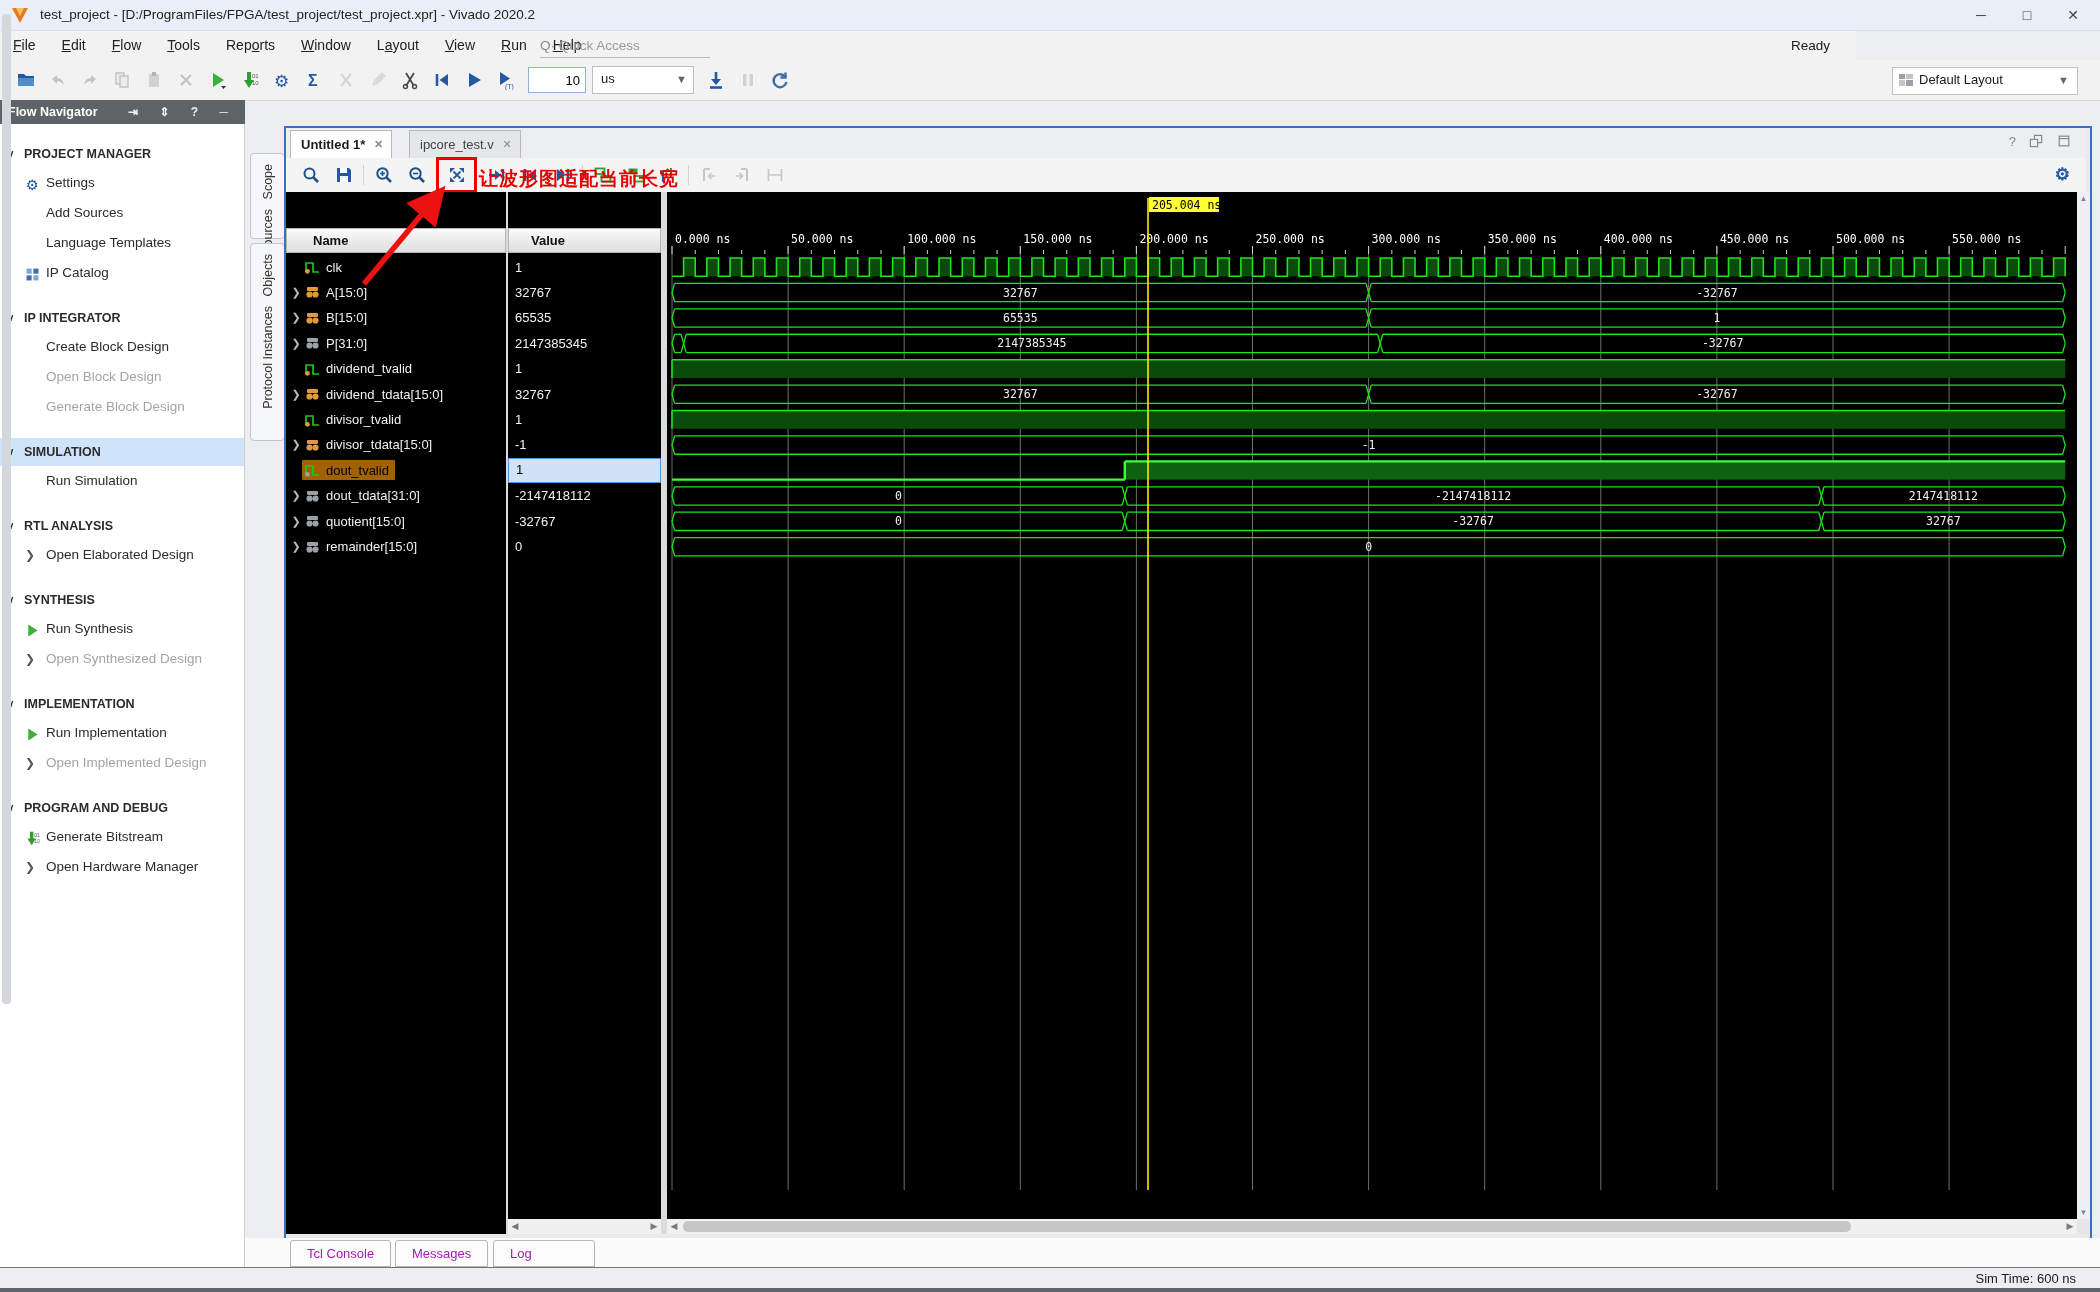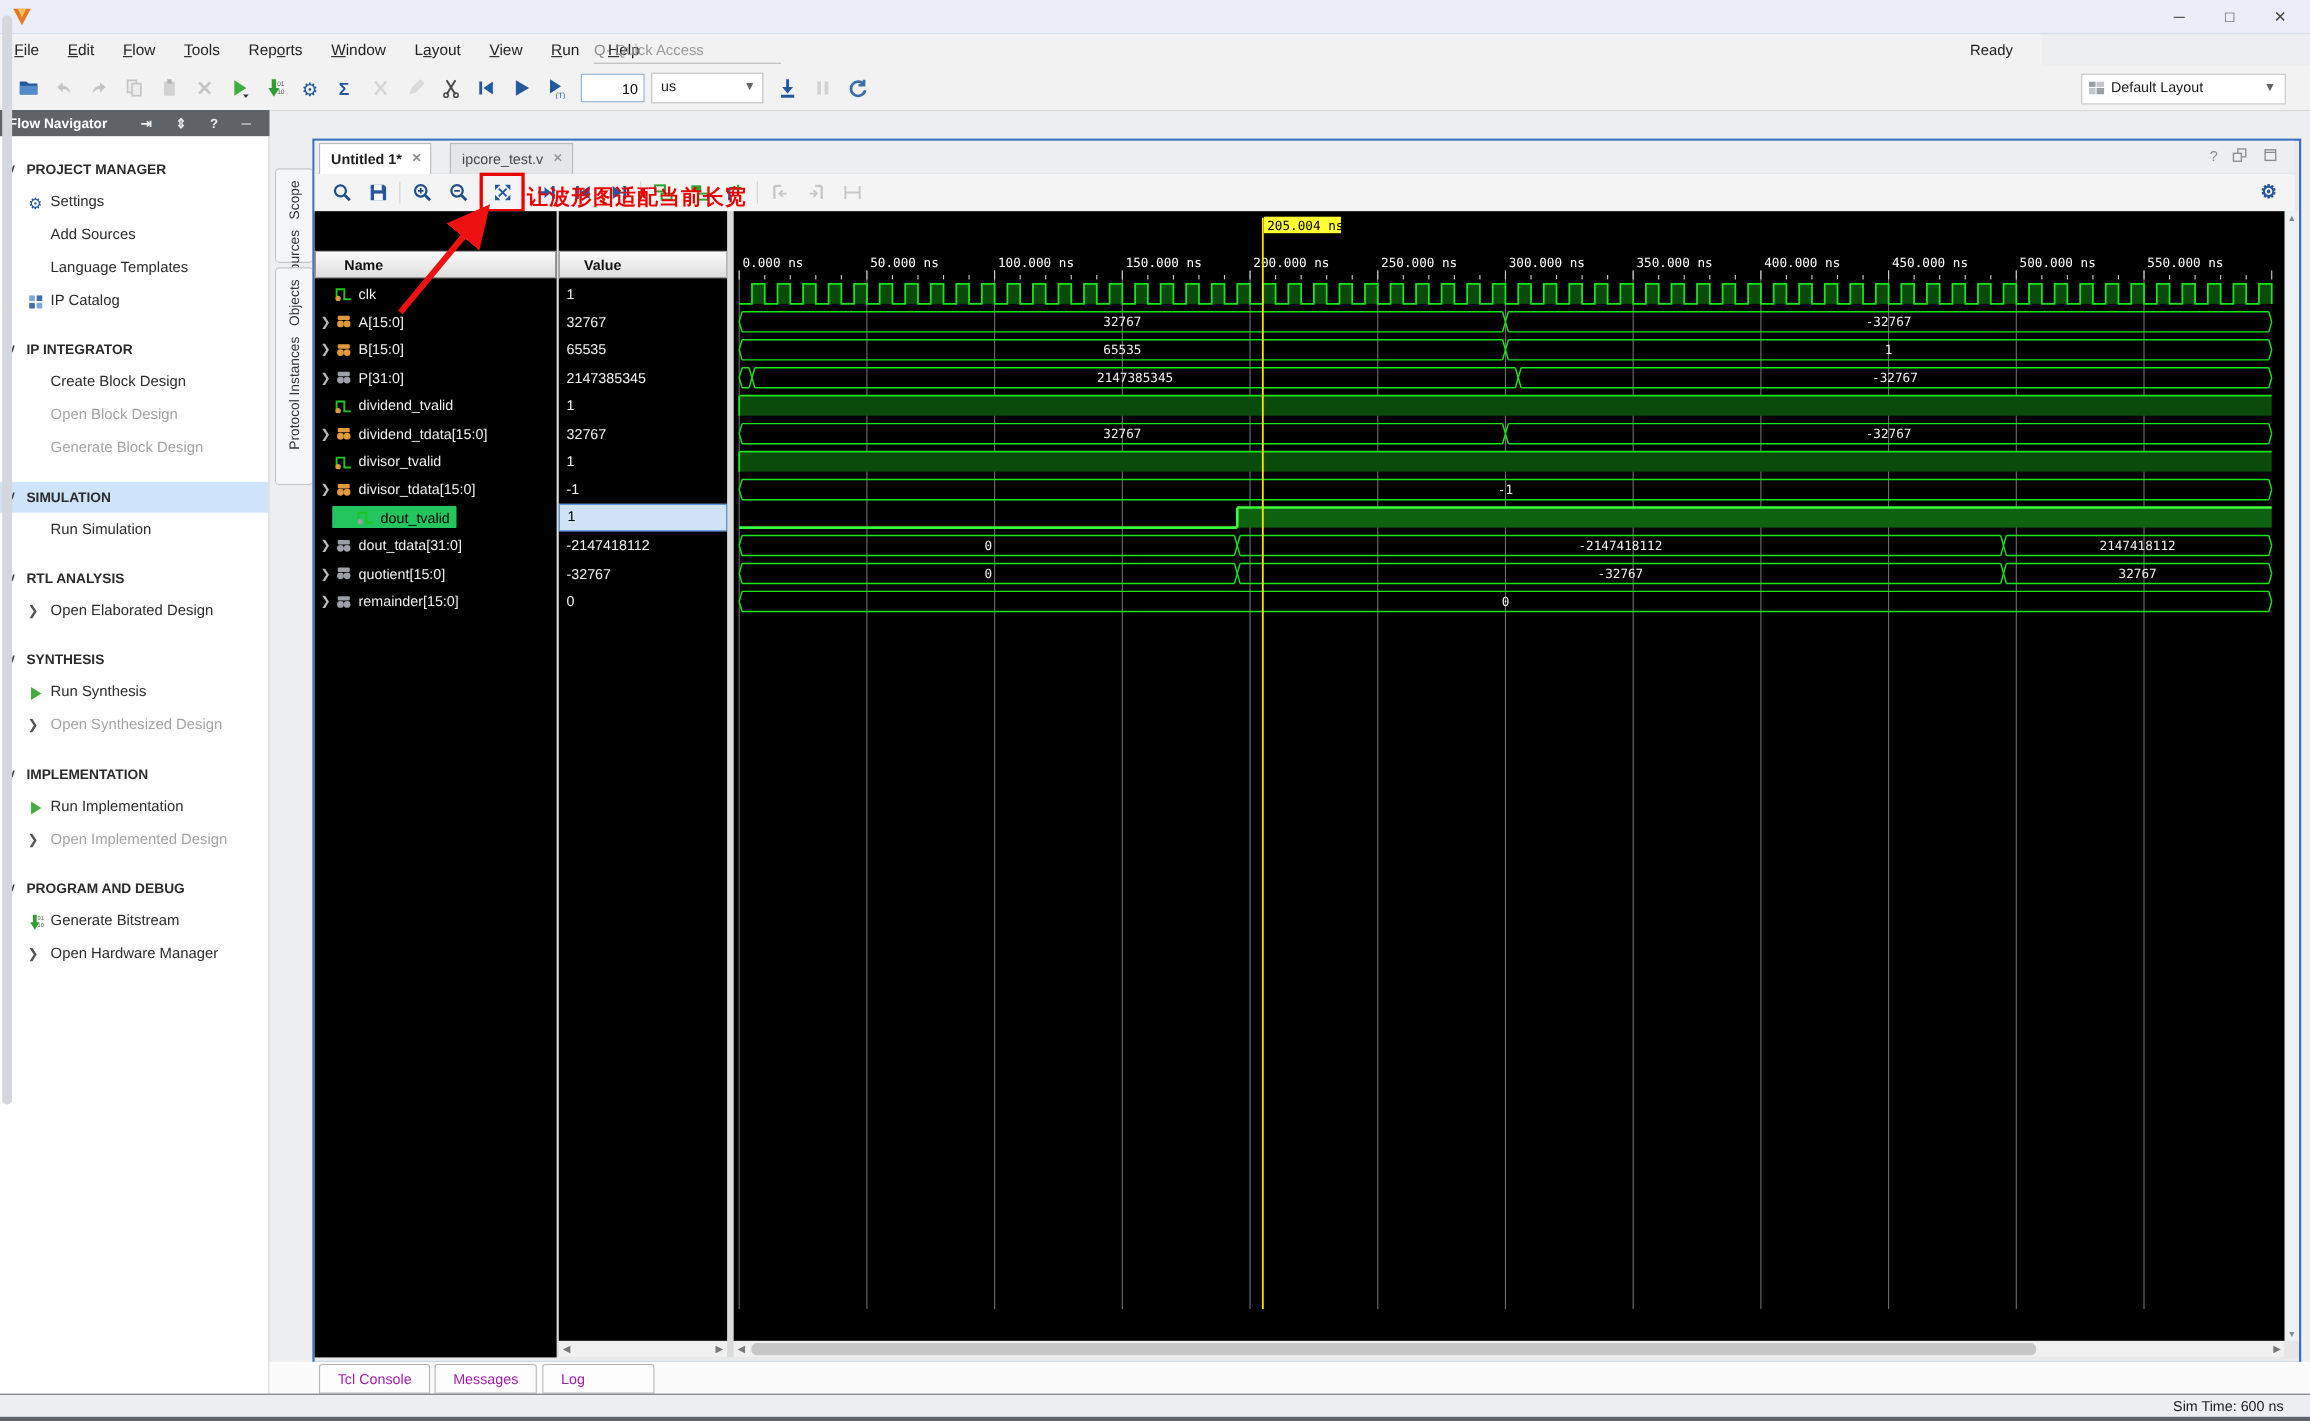--- a/index.html
+++ b/index.html
@@ -68,21 +68,21 @@
   #name-col{left:286px;top:192px;width:220px;height:1042px;background:#000;}
   #value-col{left:508px;top:192px;width:153px;height:1027px;background:#000;}
   .col-header{position:absolute;left:0;top:36px;height:25px;width:100%;box-sizing:border-box;
               background:linear-gradient(#fafafa,#dedede);border:1px solid #b5b5b5;
               font-size:13px;font-weight:bold;color:#111;line-height:23px;padding-left:26px;}
   .sig-row{position:absolute;left:0;width:100%;height:25px;color:#f0f0f0;font-size:13px;display:flex;align-items:center;}
   .sig-row .chev{width:12px;margin-left:4px;color:#b9b9b9;font-size:11px;text-align:center;}
   .sig-row .noc{width:12px;margin-left:4px;}
   .sig-row .sico{width:17px;height:16px;margin:0 5px 0 2px;flex:0 0 auto;}
   .sig-name-pill{padding:2px 6px 2px 0;display:flex;align-items:center;}
-  .sig-row.selected .sig-name-pill{background:#22c55e;color:#000;border-radius:1px;padding-left:20px;}
+  .sig-row.selected .sig-name-pill{background:#a16207;color:#000;border-radius:1px;}
   .sig-row.selected{color:#000;}
   .val-row{position:absolute;left:0;width:100%;height:25px;color:#f2f2f2;font-size:13px;line-height:25px;padding-left:7px;box-sizing:border-box;font-family:"Liberation Sans",sans-serif;}
   .val-row.selected{background:#cfe2f8;border:1.5px solid #4f94d6;color:#000;line-height:22px;}
   #wave-svg-wrap{left:667px;top:192px;width:1410px;height:1027px;background:#000;}
   
   #wave-vscroll{left:2077px;top:192px;width:13px;height:1027px;background:#eef1f4;}
   .vs-arrow{position:absolute;left:0;width:13px;height:13px;color:#808890;font-size:8px;text-align:center;line-height:13px;}
   #wave-vthumb{position:absolute;left:2px;top:14px;width:9px;height:990px;background:#d4d8dc;border-radius:4px;}
   .hscroll{background:#f0f0f0;height:15px;}
   .hs-arrow{position:absolute;top:0;width:14px;height:15px;color:#777;font-size:9px;text-align:center;line-height:15px;}
@@ -101,20 +101,21 @@
 </head>
 <body>
 
 <div id="stage">
 
   <div class="abs" id="titlebar">
     <svg class="abs" style="left:10px;top:6px" width="20" height="19" viewBox="0 0 20 19">
         <path d="M2 2 L18 2 L10 17 Z" fill="#e87722"></path>
         <path d="M6 2 L14 2 L10 10 Z" fill="#f8c15a"></path>
       </svg>
+    <span class="title">test_project - [D:/ProgramFiles/FPGA/test_project/test_project.xpr] - Vivado 2020.2</span>
     <div class="winbtn" style="right:96px">─</div>
     <div class="winbtn" style="right:50px">□</div>
     <div class="winbtn" style="right:4px">✕</div>
   </div>
 
   <div class="abs" id="menubar">
     <span id="menu-items"><span class="menu-item"><u>F</u>ile</span><span class="menu-item"><u>E</u>dit</span><span class="menu-item"><u>F</u>low</span><span class="menu-item"><u>T</u>ools</span><span class="menu-item">Rep<u>o</u>rts</span><span class="menu-item"><u>W</u>indow</span><span class="menu-item">L<u>a</u>yout</span><span class="menu-item"><u>V</u>iew</span><span class="menu-item"><u>R</u>un</span><span class="menu-item"><u>H</u>elp</span></span>
     <span id="quick-access">
       <span style="color:#8a8a8a">Q·</span>
       <span>Quick Access</span>

